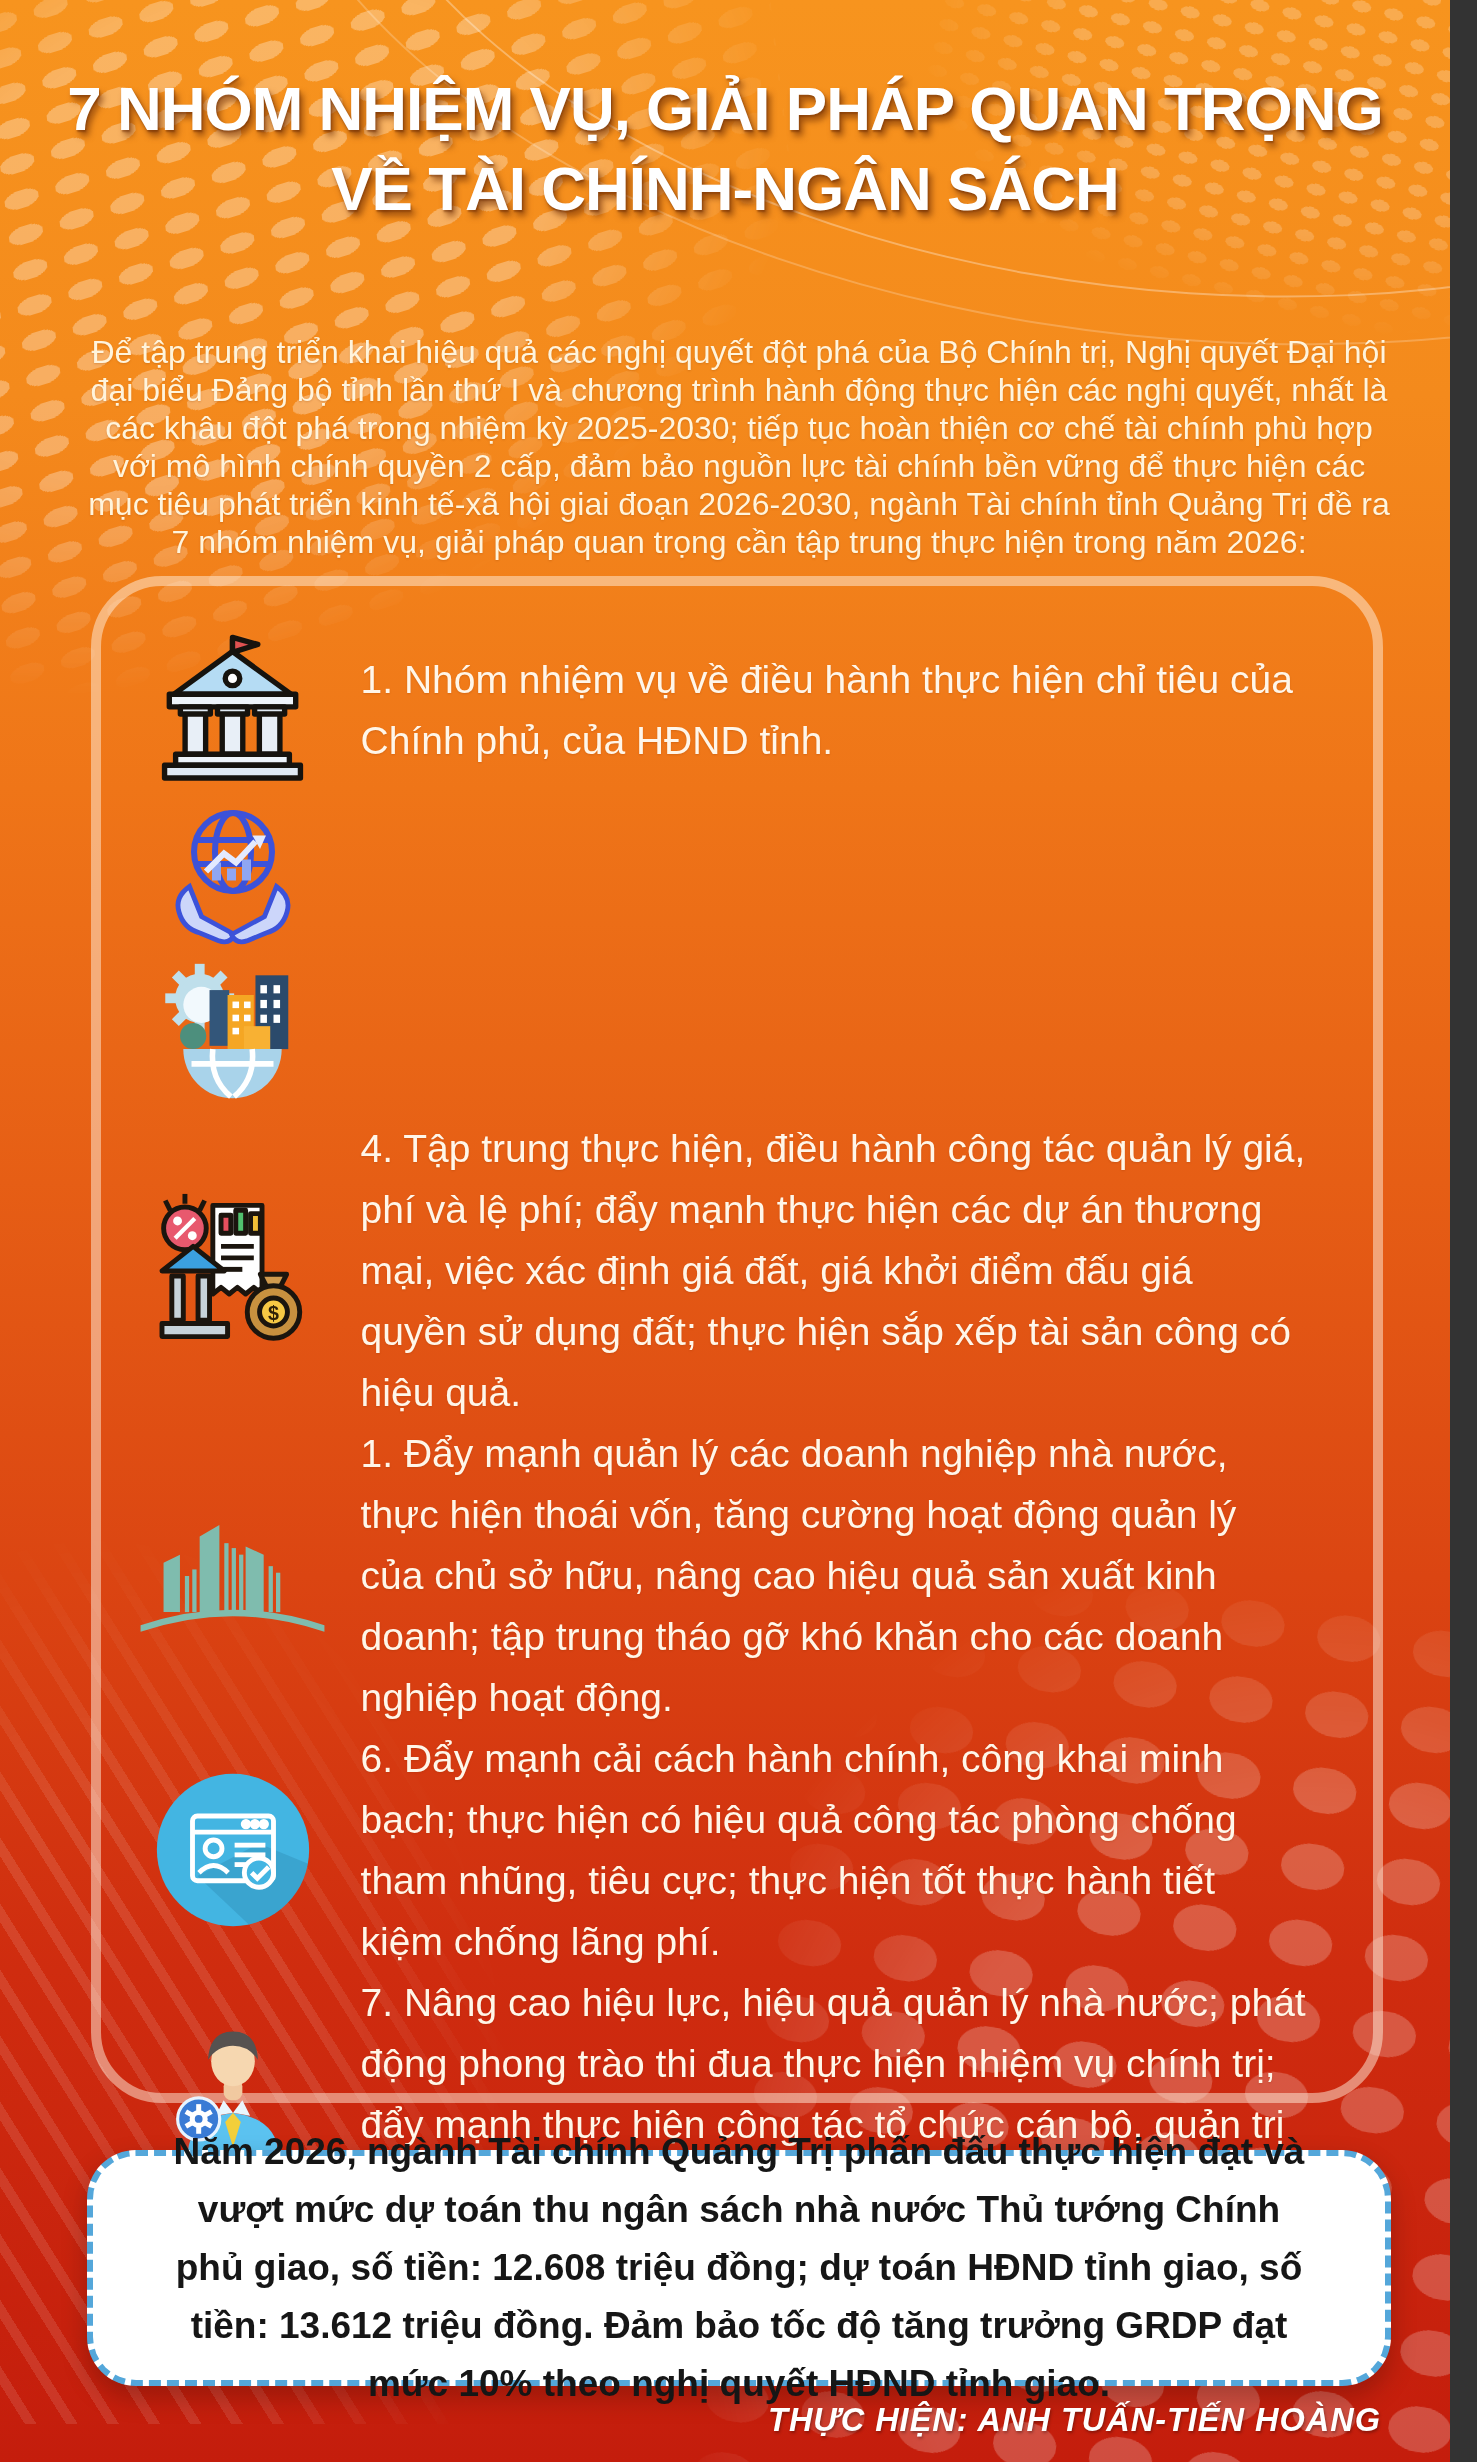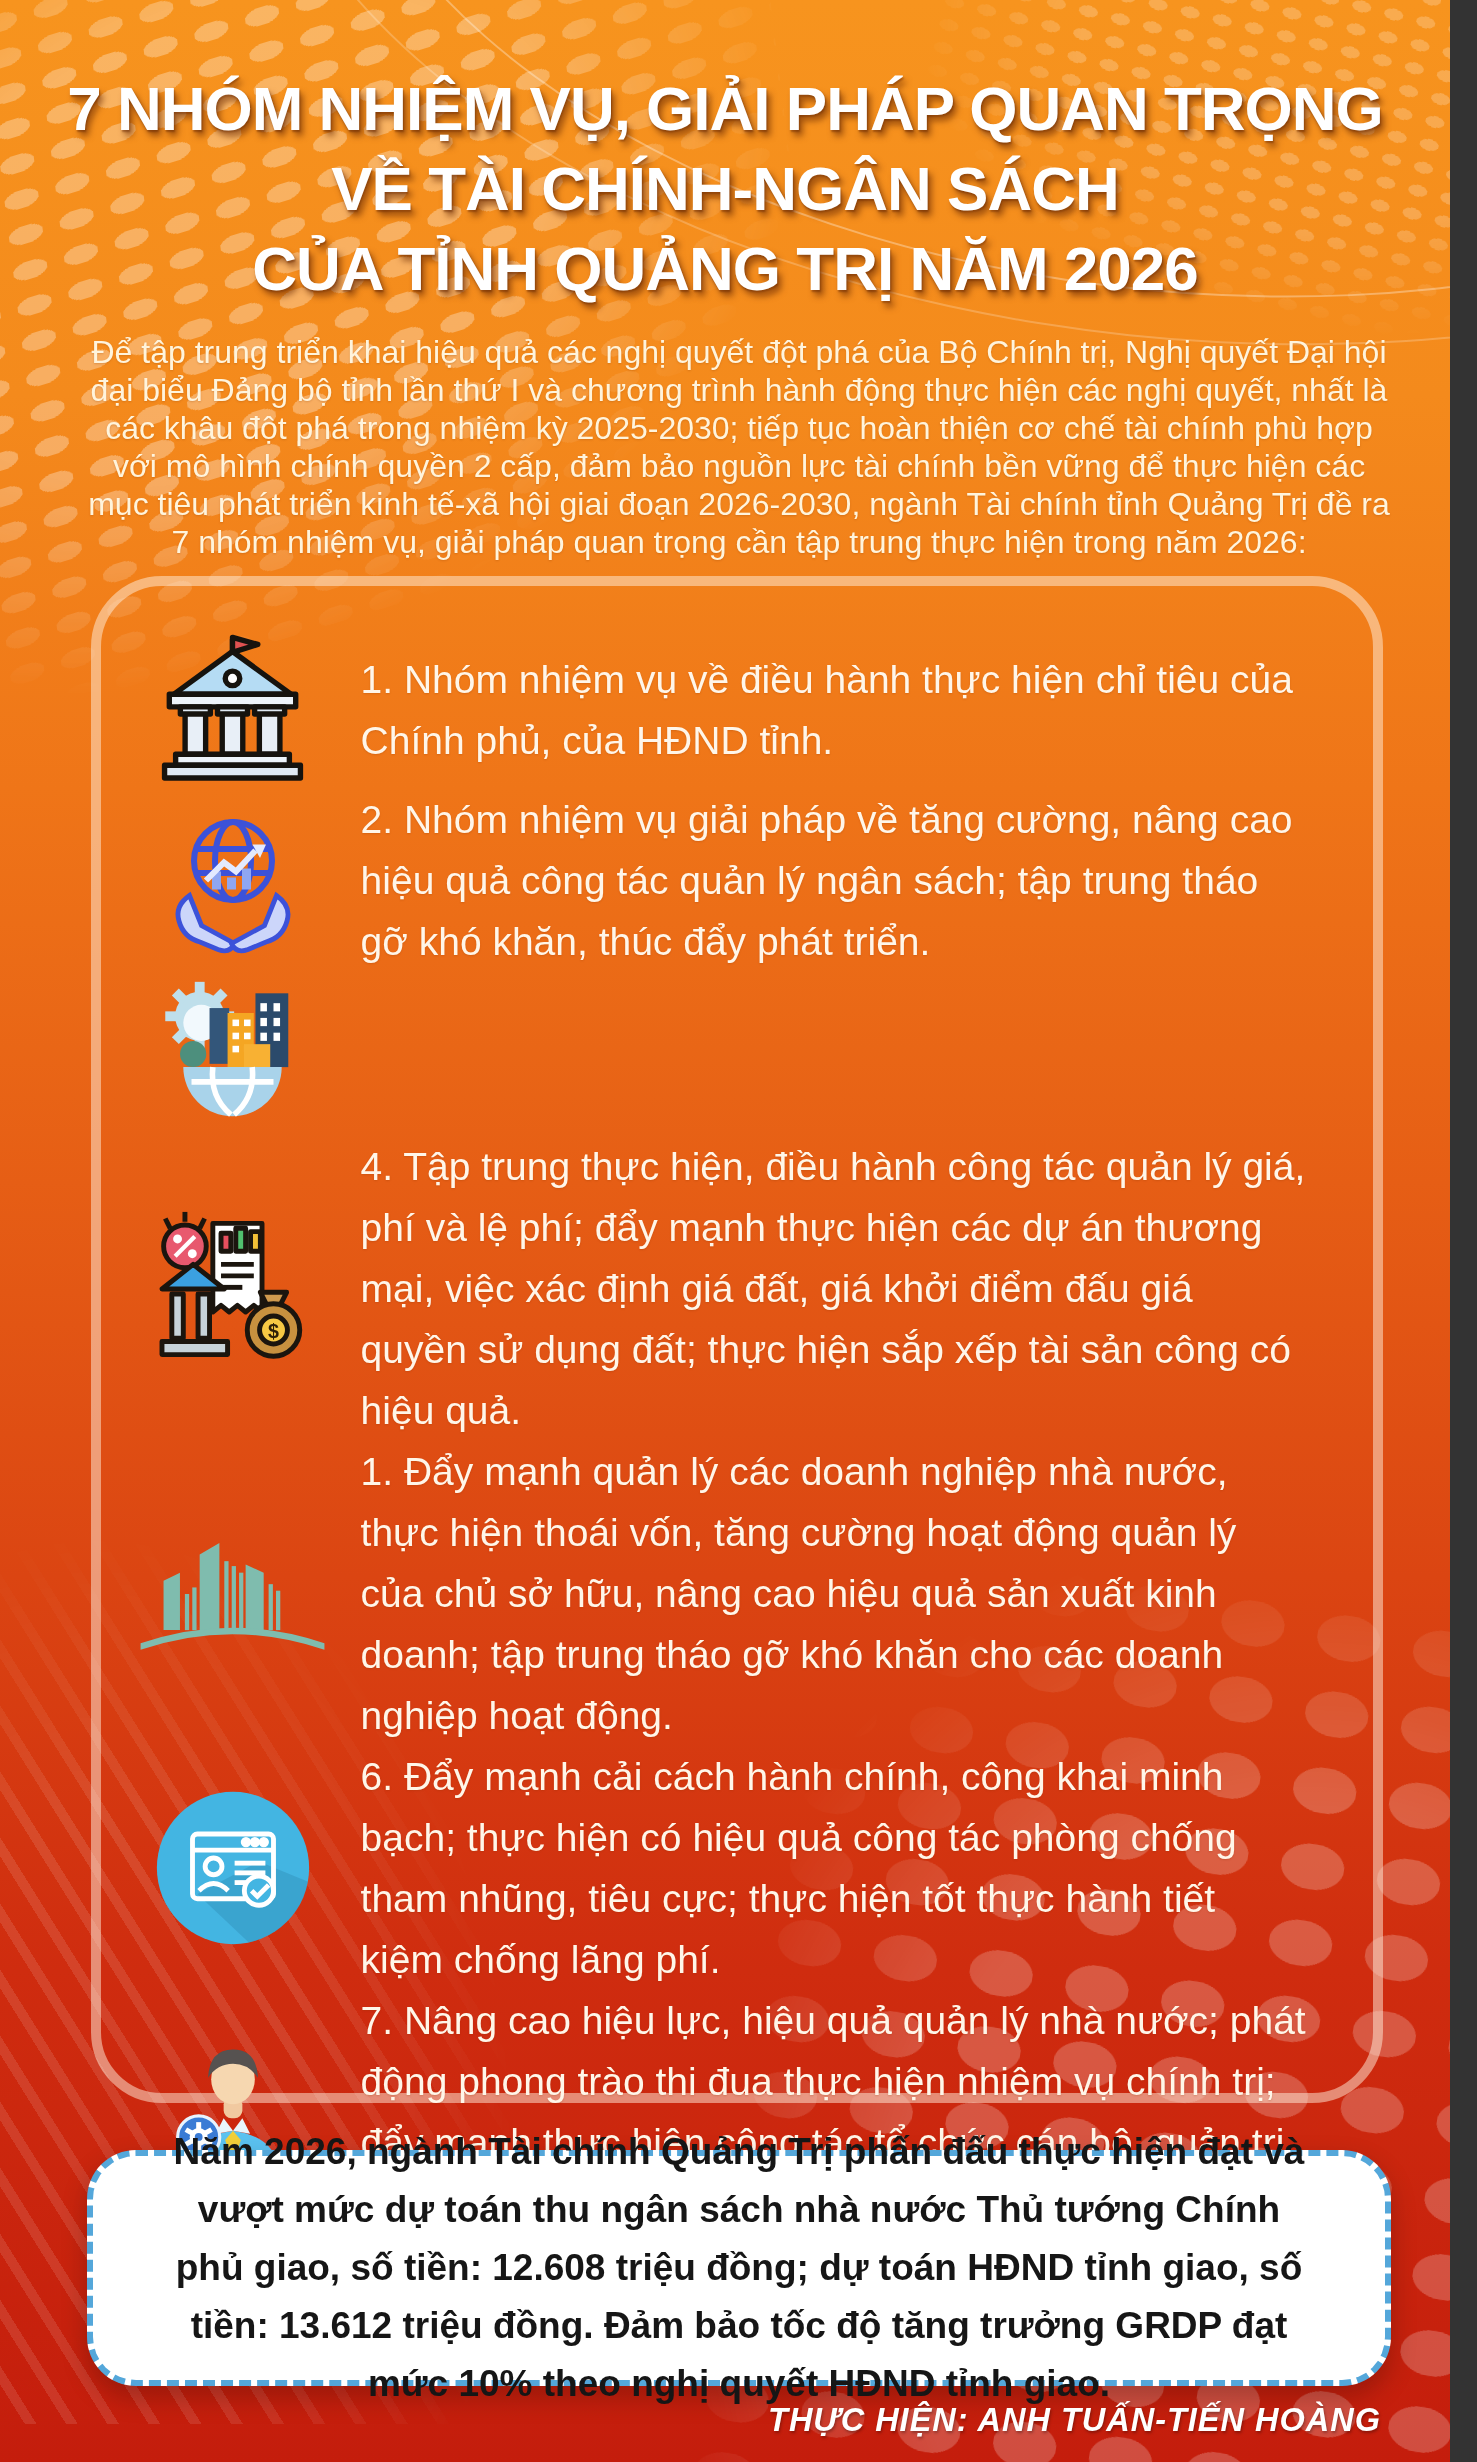--- a/index.html
+++ b/index.html
@@ -95,21 +95,20 @@
   <div class="dots dots-topleft"></div>
   <div class="dots dots-topright"></div>
   <div class="dots dots-bottomright"></div>
   <div class="dots stripes-bottomleft"></div>
   <div class="arc arc-1"></div>
   <div class="arc arc-2"></div>
 
   <header class="title">
     <div class="title-line">7 NHÓM NHIỆM VỤ, GIẢI PHÁP QUAN TRỌNG</div>
     <div class="title-line">VỀ TÀI CHÍNH-NGÂN SÁCH</div>
-    <div class="title-line">CỦA TỈNH QUẢNG TRỊ NĂM 2026</div>
   </header>
 
   <p class="intro">Để tập trung triển khai hiệu quả các nghị quyết đột phá của Bộ Chính trị, Nghị quyết Đại hội đại biểu Đảng bộ tỉnh lần thứ I và chương trình hành động thực hiện các nghị quyết, nhất là các khâu đột phá trong nhiệm kỳ 2025-2030; tiếp tục hoàn thiện cơ chế tài chính phù hợp với mô hình chính quyền 2 cấp, đảm bảo nguồn lực tài chính bền vững để thực hiện các mục tiêu phát triển kinh tế-xã hội giai đoạn 2026-2030, ngành Tài chính tỉnh Quảng Trị đề ra 7 nhóm nhiệm vụ, giải pháp quan trọng cần tập trung thực hiện trong năm 2026:</p>
 
   <section class="panel">
 
     <div class="task">
       <span class="icon-cell">
         <svg width="169" height="158" viewBox="0 0 100 100">
           <g stroke="#16130e" stroke-width="3.4" stroke-linejoin="round">
@@ -143,21 +142,20 @@
           </g>
           <rect x="36" y="44" width="6" height="12" fill="#8fa6f2"></rect>
           <rect x="46" y="48" width="6" height="8" fill="#8fa6f2"></rect>
           <rect x="56" y="42" width="6" height="14" fill="#8fa6f2"></rect>
           <path d="M32,50 L44,38 L52,44 L65,30" stroke="#e3eaff" stroke-width="4" fill="none"></path>
           <polygon points="63,26 72,26 68,35" fill="#e3eaff"></polygon>
           <path d="M21,60 q-10,7 -7,17 q3,11 14,14 l12,5 q8,3 11,-4 l-22,-12 z" fill="#ccd6fa" stroke="#3c52d9" stroke-width="3.2"></path>
           <path d="M79,60 q10,7 7,17 q-3,11 -14,14 l-12,5 q-8,3 -11,-4 l22,-12 z" fill="#ccd6fa" stroke="#3c52d9" stroke-width="3.2"></path>
         </svg>
       </span>
-      <p class="task-text">2. Nhóm nhiệm vụ giải pháp về tăng cường, nâng cao hiệu quả công tác quản lý ngân sách; tập trung tháo gỡ khó khăn, thúc đẩy phát triển.</p>
     </div>
 
     <div class="task">
       <span class="icon-cell">
         <svg width="169" height="164" viewBox="0 0 100 100">
           <g fill="#bfdfeb">
             <circle cx="30" cy="27" r="15"></circle>
             <rect x="27" y="6" width="6" height="8"></rect>
             <rect x="27" y="6" width="6" height="8" transform="rotate(45 30 27)"></rect>
             <rect x="27" y="6" width="6" height="8" transform="rotate(90 30 27)"></rect>

